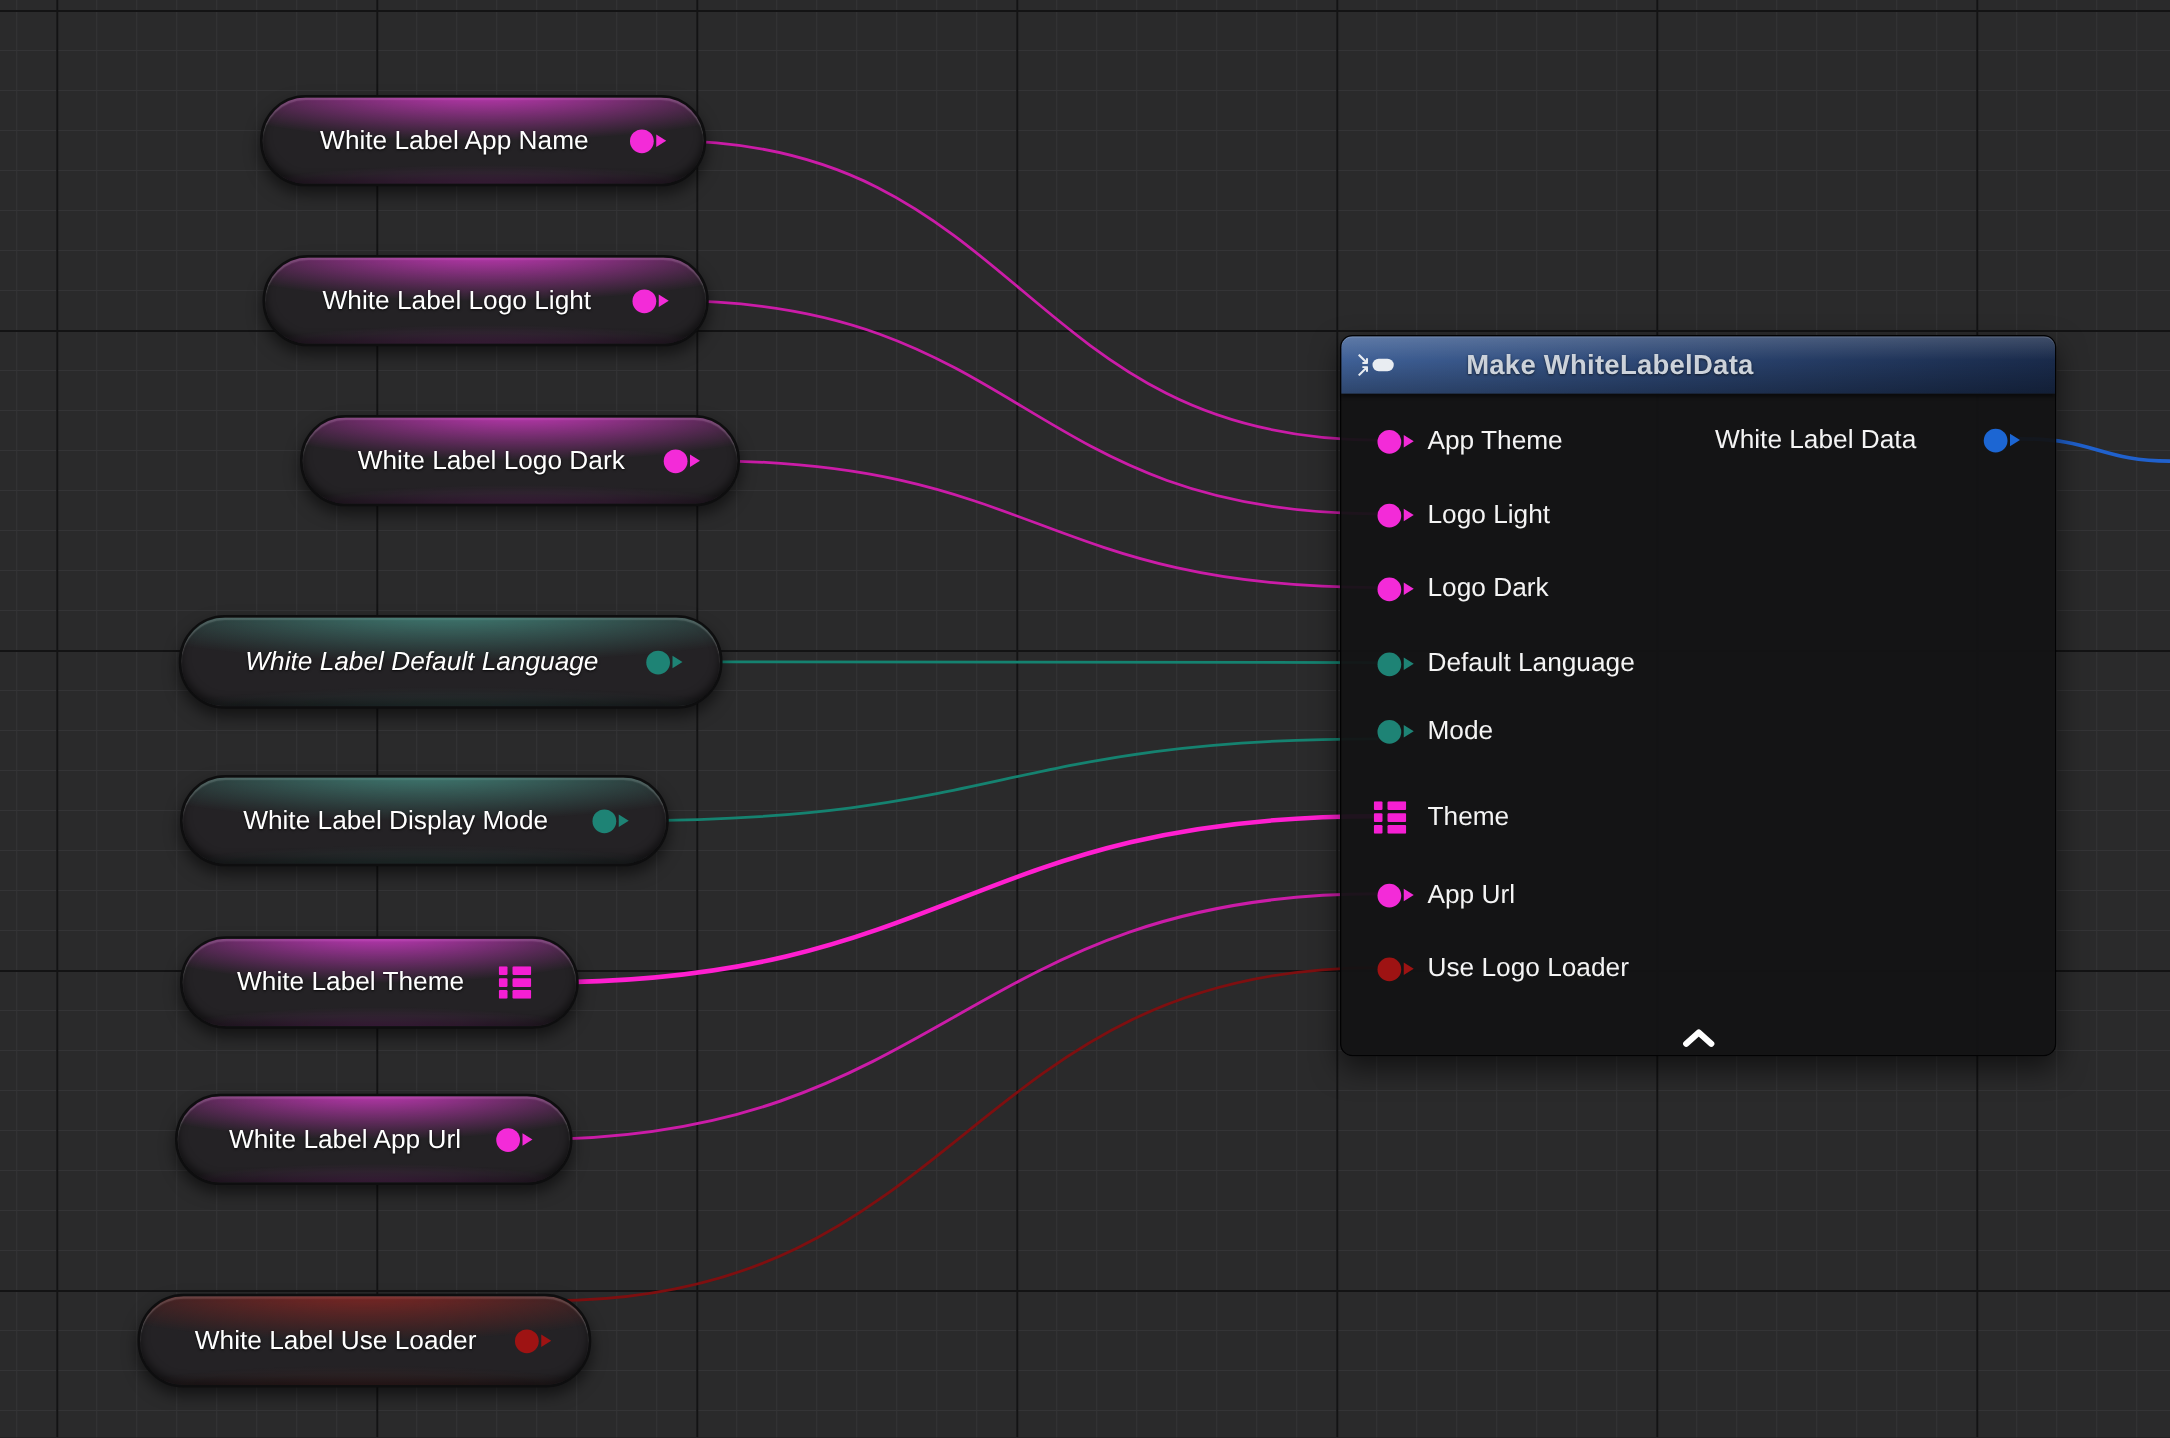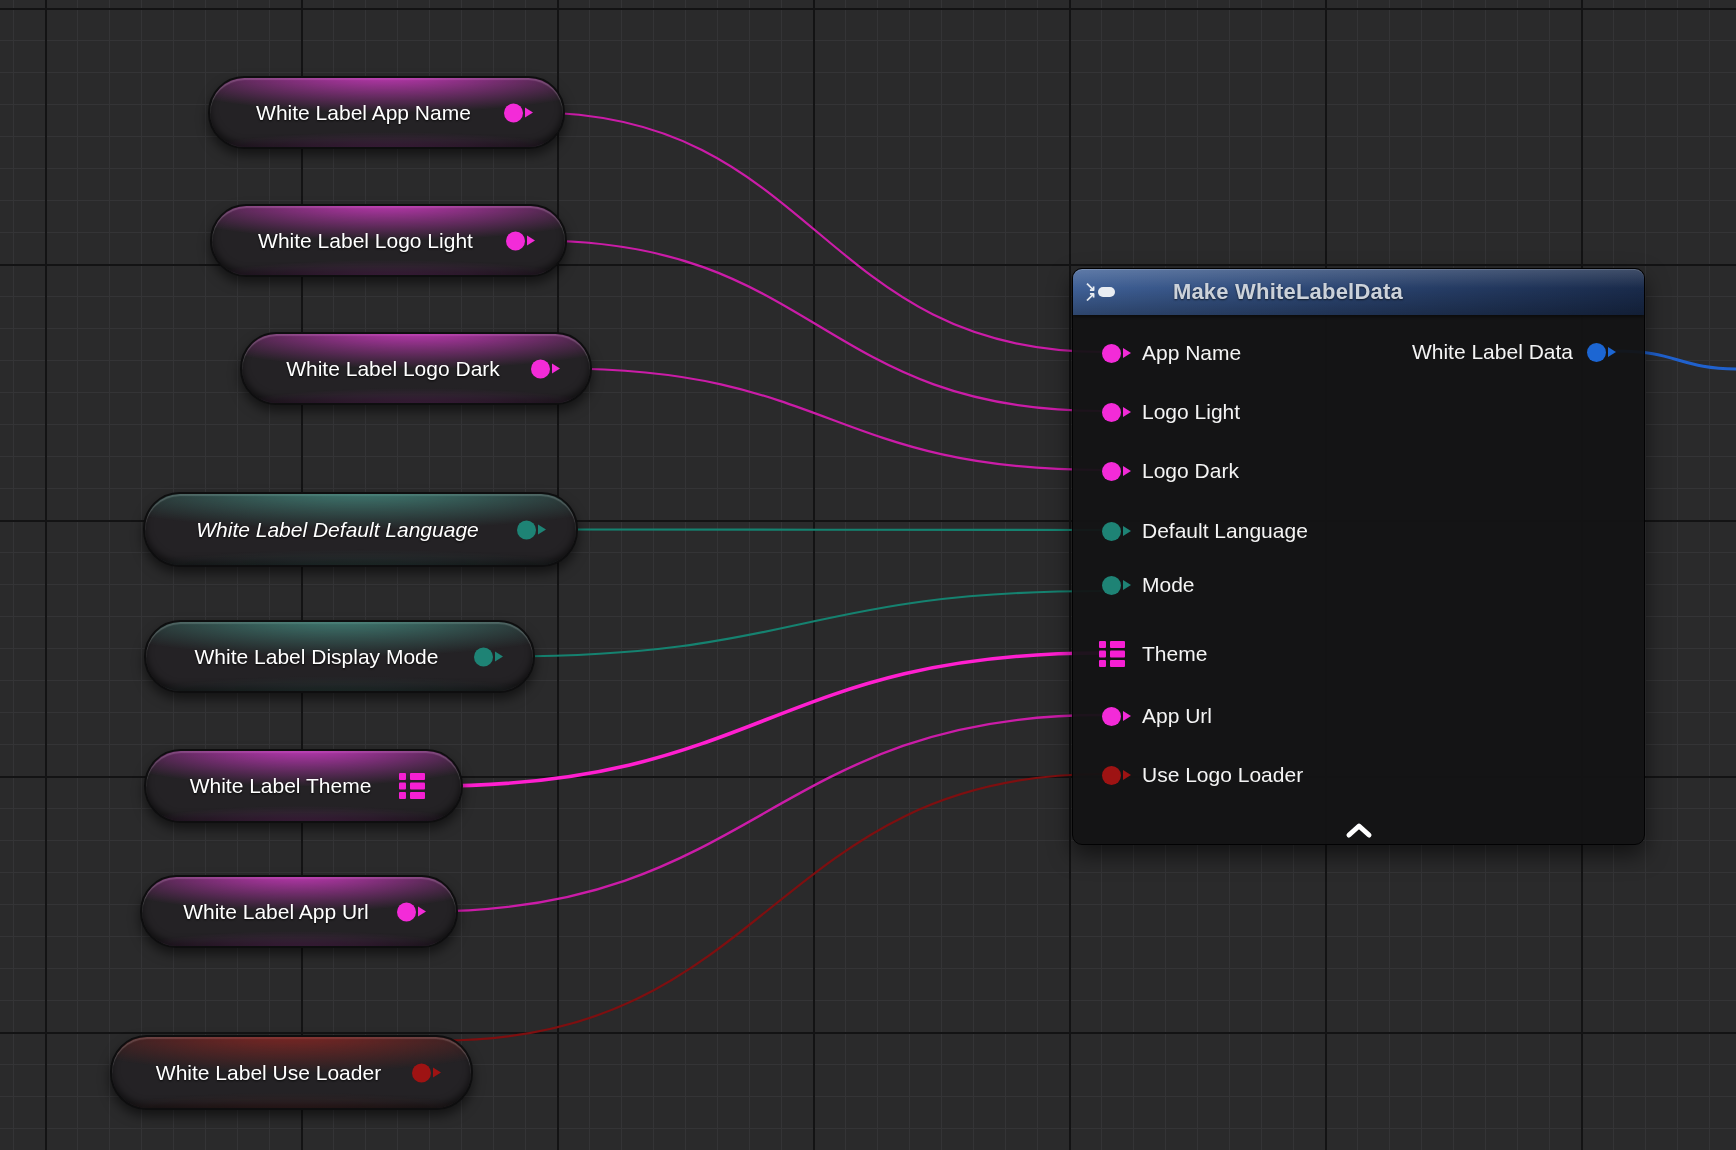--- a/index.html
+++ b/index.html
@@ -151,21 +151,21 @@
             <span>↘</span>
             <span>↗</span>
           </span>
         <span class="capsule"></span>
       </span>
       <span class="make-title">Make WhiteLabelData</span>
     </div>
 
     <div class="in-row" style="top: 64px; --pin: #f32bd8;">
       <span class="pin"></span>
-      <span class="in-label">App Name</span>
+      <span class="in-label">App Theme</span>
     </div>
     <div class="in-row" style="top: 123px; --pin: #f32bd8;">
       <span class="pin"></span>
       <span class="in-label">Logo Light</span>
     </div>
     <div class="in-row" style="top: 182px; --pin: #f32bd8;">
       <span class="pin"></span>
       <span class="in-label">Logo Dark</span>
     </div>
     <div class="in-row" style="top: 242px; --pin: #1e8375;">
@@ -191,21 +191,21 @@
     </div>
     <div class="in-row" style="top: 427px; --pin: #f32bd8;">
       <span class="pin"></span>
       <span class="in-label">App Url</span>
     </div>
     <div class="in-row" style="top: 486px; --pin: #9e1313;">
       <span class="pin"></span>
       <span class="in-label">Use Logo Loader</span>
     </div>
 
-    <div class="out-row" style="top: 63px; --pin: #1c66d3;">
+    <div class="out-row" style="top: 63px; gap: 40px; --pin: #1c66d3;">
       <span class="out-label">White Label Data</span>
       <span class="pin"></span>
     </div>
 
     <span class="chevron">
       <svg width="30" height="17" viewBox="0 0 30 17">
         <polyline points="5,13 15,4 25,13" fill="none" stroke="#ffffff" stroke-width="5" stroke-linecap="round" stroke-linejoin="round"></polyline>
       </svg>
     </span>
   </div>

